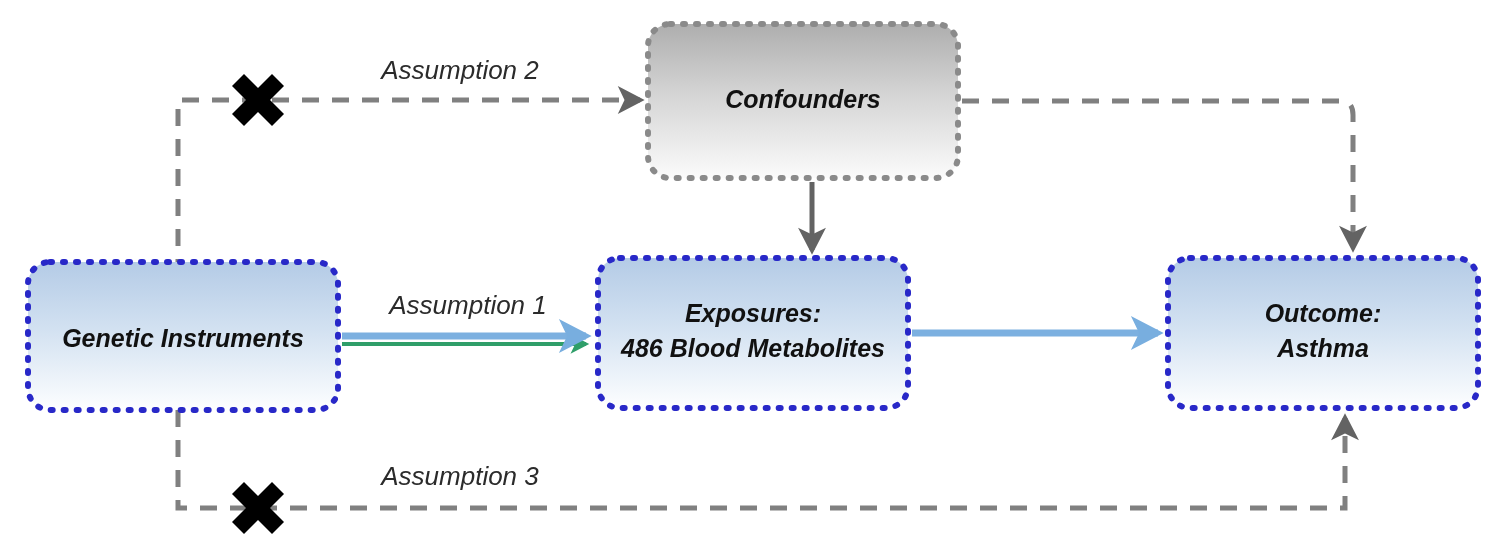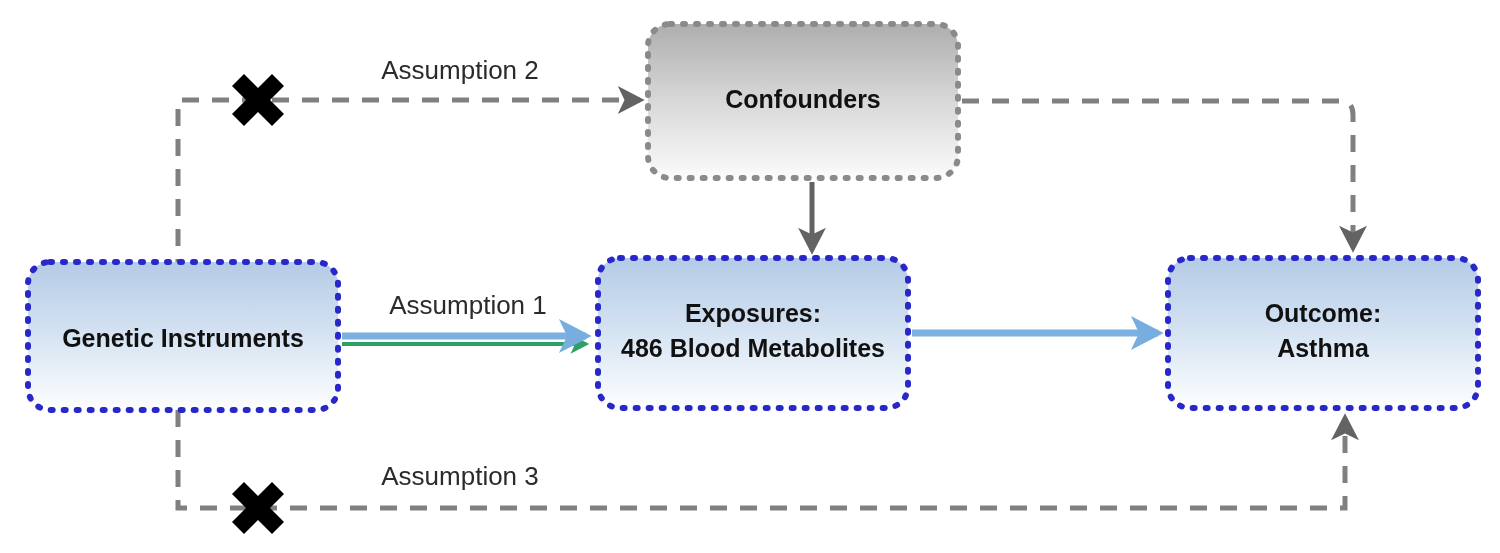--- a/index.html
+++ b/index.html
@@ -11,20 +11,21 @@
     width: 1500px;
     height: 553px;
     font-family: "Liberation Sans", sans-serif;
     overflow: hidden;
   }
   #diagram-root {
     position: relative;
     width: 1500px;
     height: 553px;
     background: #ffffff;
+    font-style: italic;
   }
   svg#dag {
     position: absolute;
     top: 0;
     left: 0;
     width: 1500px;
     height: 553px;
     display: block;
   }
   .node-label {

